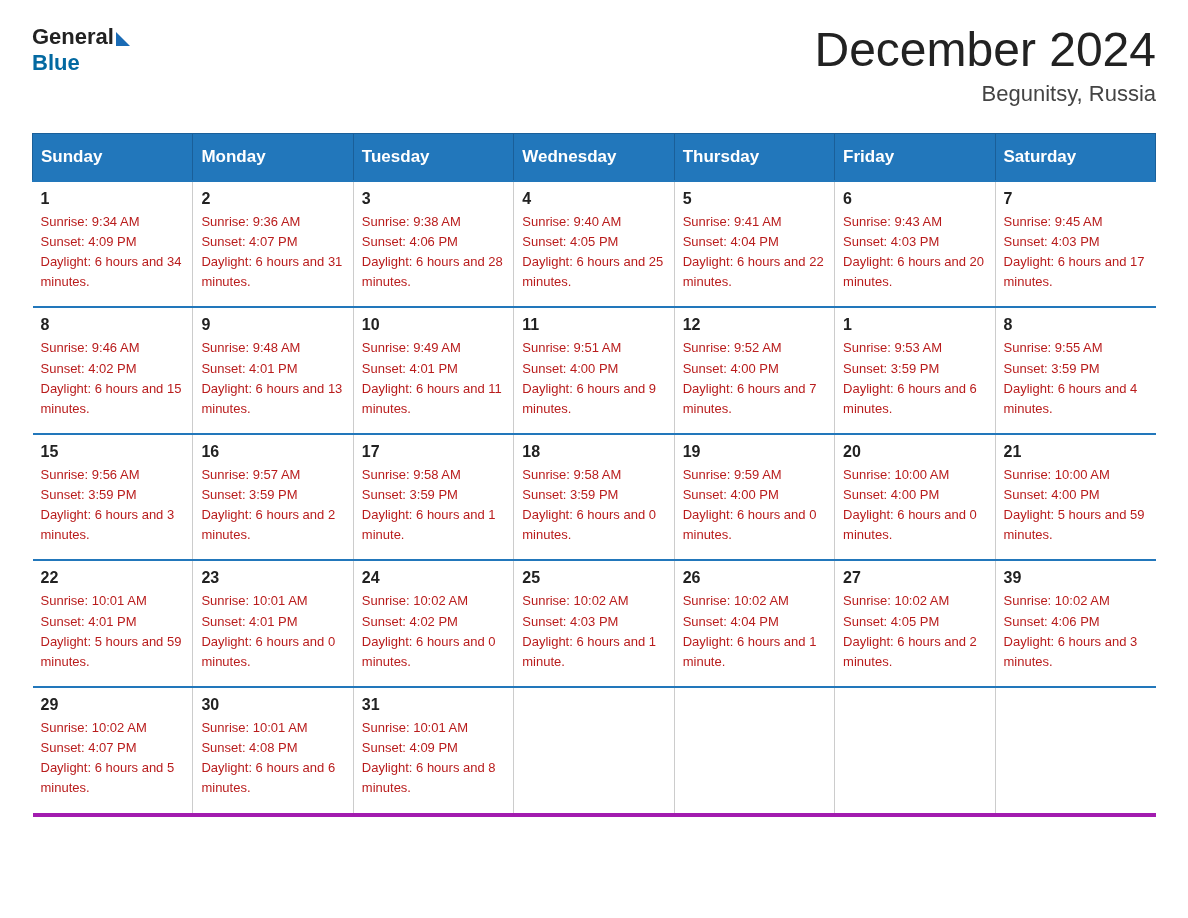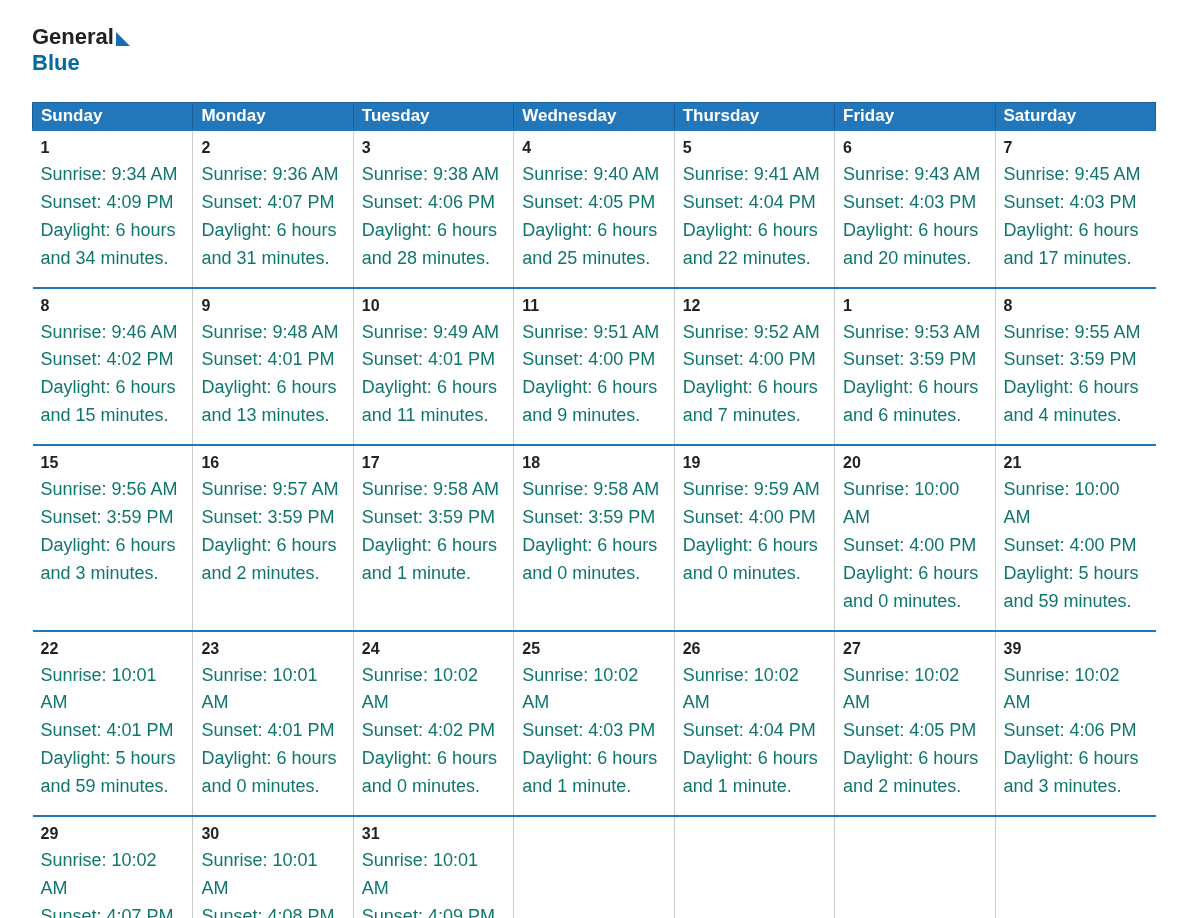--- a/index.html
+++ b/index.html
@@ -66,21 +66,21 @@
     table {
       width: 100%;
       border-collapse: collapse;
       table-layout: fixed;
     }
     thead tr th {
       background: #2277bb;
       color: #fff;
       font-size: 17px;
       font-weight: bold;
-      padding: 3px 8px;
+      padding: 13px 8px;
       text-align: left;
       border: 1px solid #1a5f99;
     }
     tbody tr {
       border-top: 2px solid #2277bb;
     }
     tbody tr td {
       vertical-align: top;
       padding: 8px 8px 14px 8px;
       font-size: 13.5px;
@@ -92,43 +92,47 @@
     tbody tr td:last-child {
       border-right: none;
     }
     .day-num {
       font-size: 16px;
       font-weight: bold;
       margin-bottom: 4px;
       display: block;
     }
     .day-info {
-      font-size: 18px;
+      font-size: 13px;
       line-height: 1.55;
-      color: #0f766e;
+      color: #b91c1c;
     }
     .empty-cell {
       background: #fff;
     }
     tbody tr:last-child td {
       border-bottom: 4px solid #a21caf;
     }
   </style>
 </head>
 <body>
 
 <div class="header">
   <div class="logo">
     <div class="logo-block">
       <div class="logo-row1">
         <span class="logo-text-general">General</span>
         <div class="logo-triangle"></div>
       </div>
       <div class="logo-row2">Blue</div>
     </div>
+  </div>
+  <div class="title-block">
+    <div class="month-title">December 2024</div>
+    <div class="location-title">Begunitsy, Russia</div>
   </div>
 </div>
 
 <table>
   <thead>
     <tr>
       <th>Sunday</th>
       <th>Monday</th>
       <th>Tuesday</th>
       <th>Wednesday</th>

